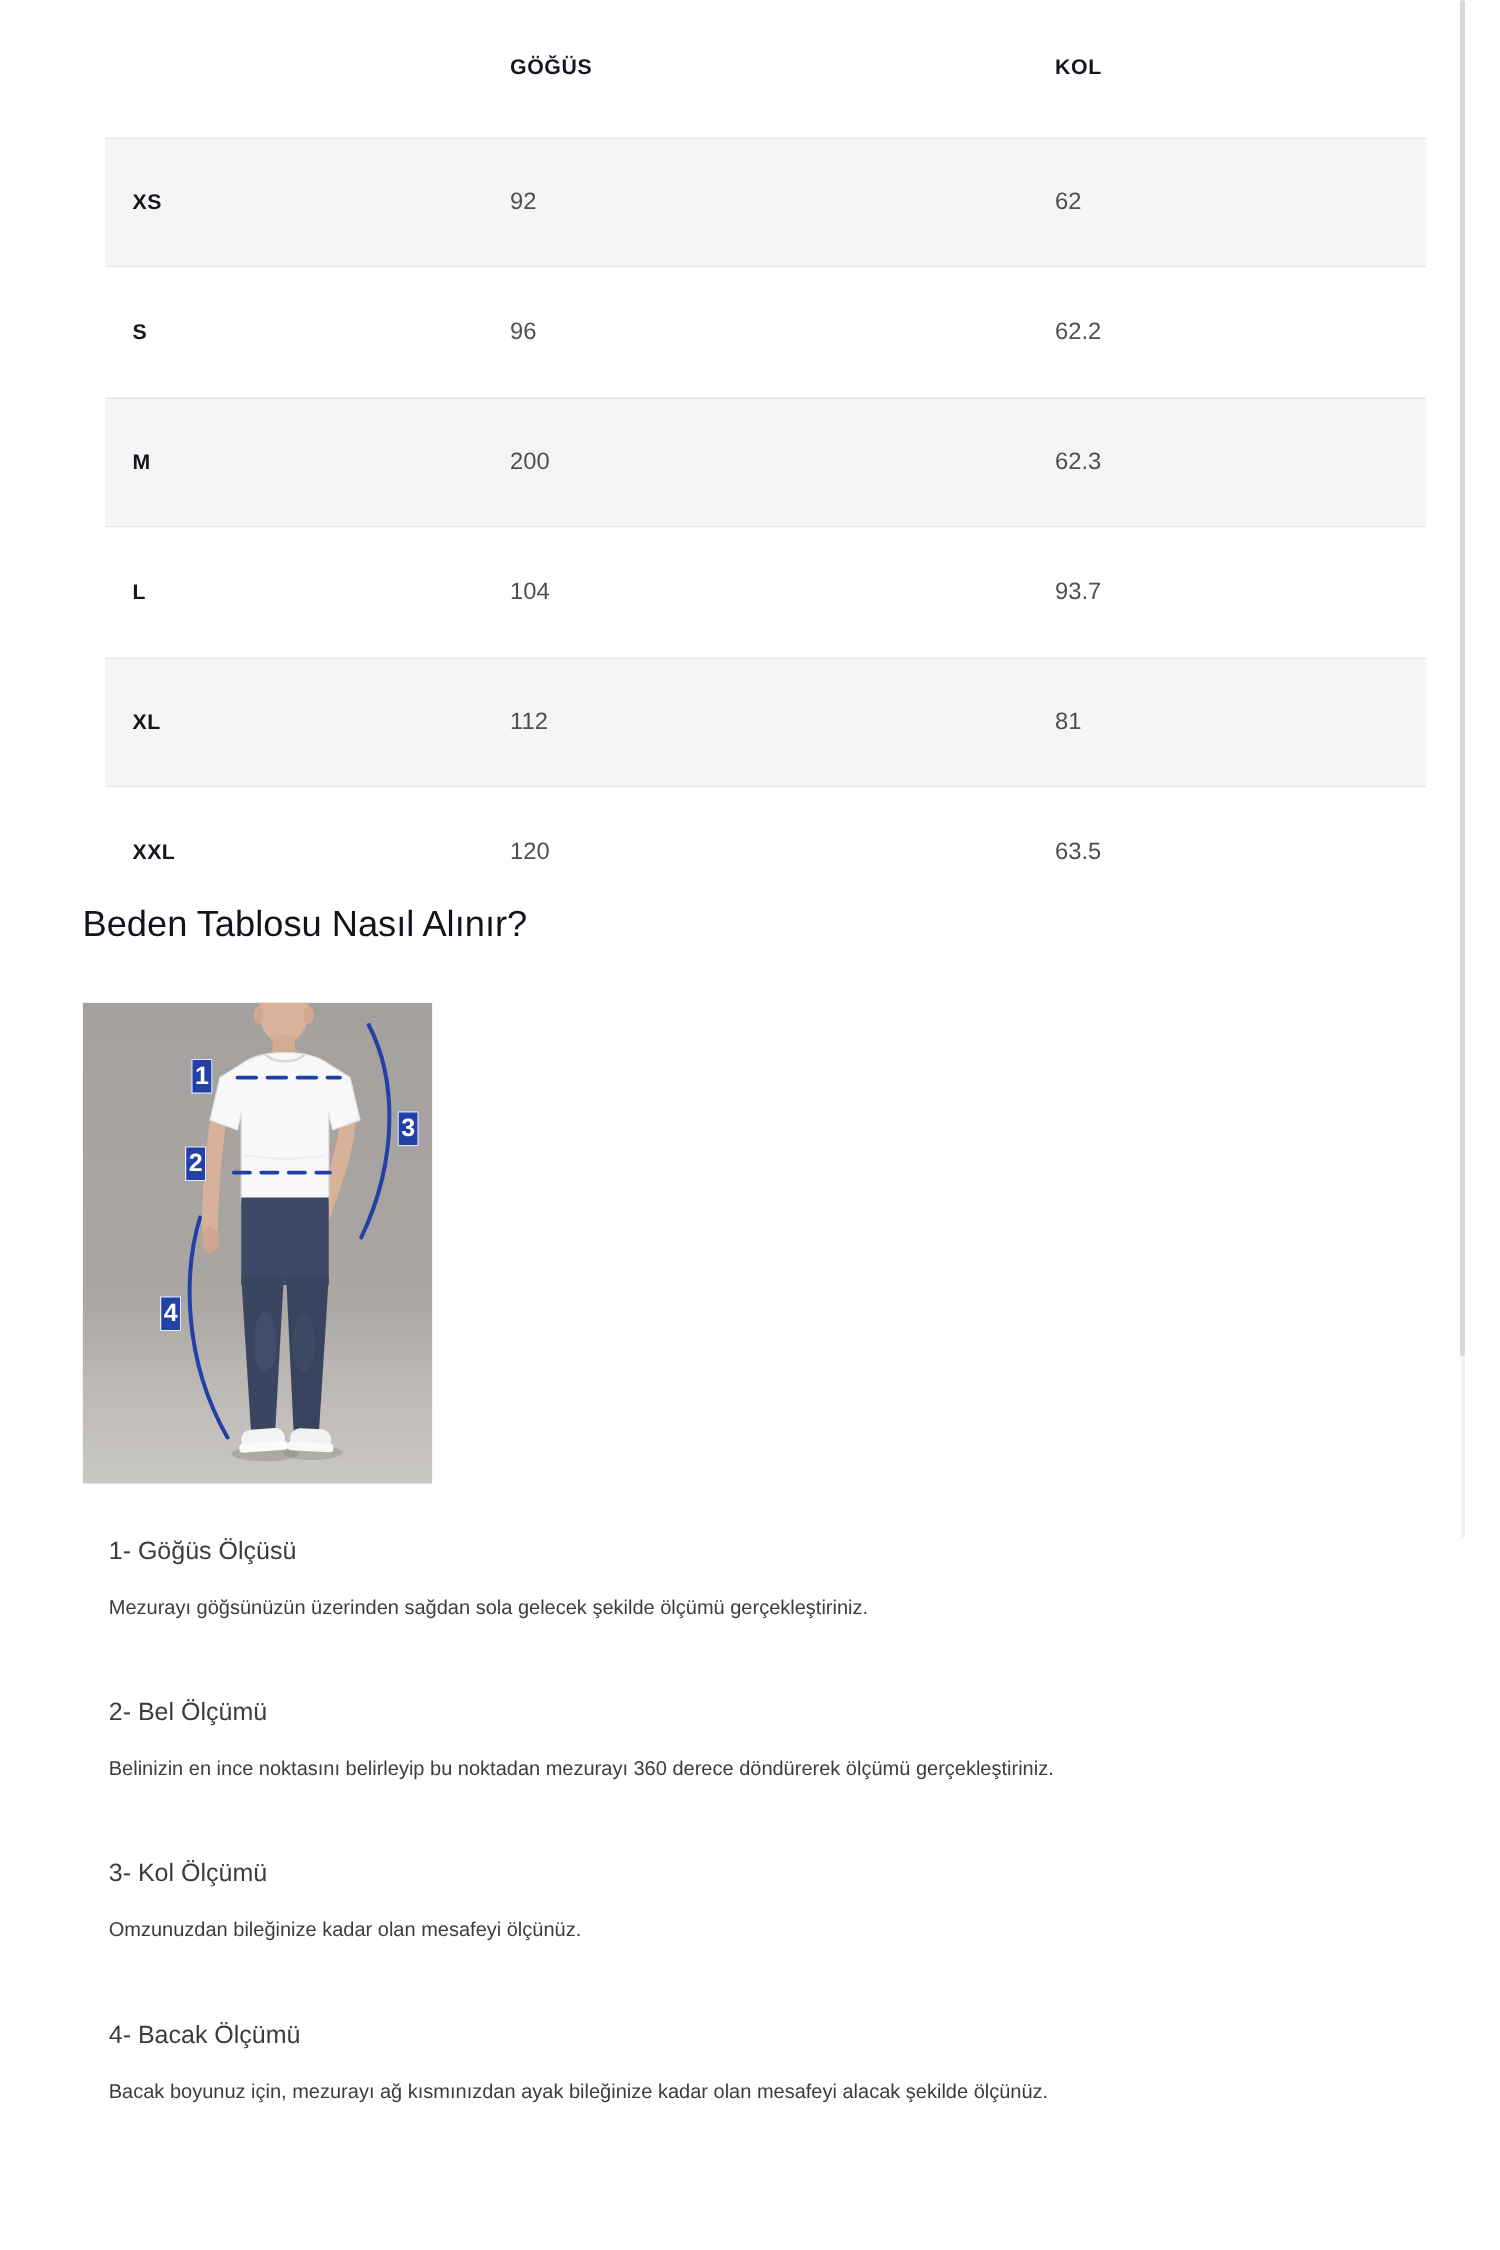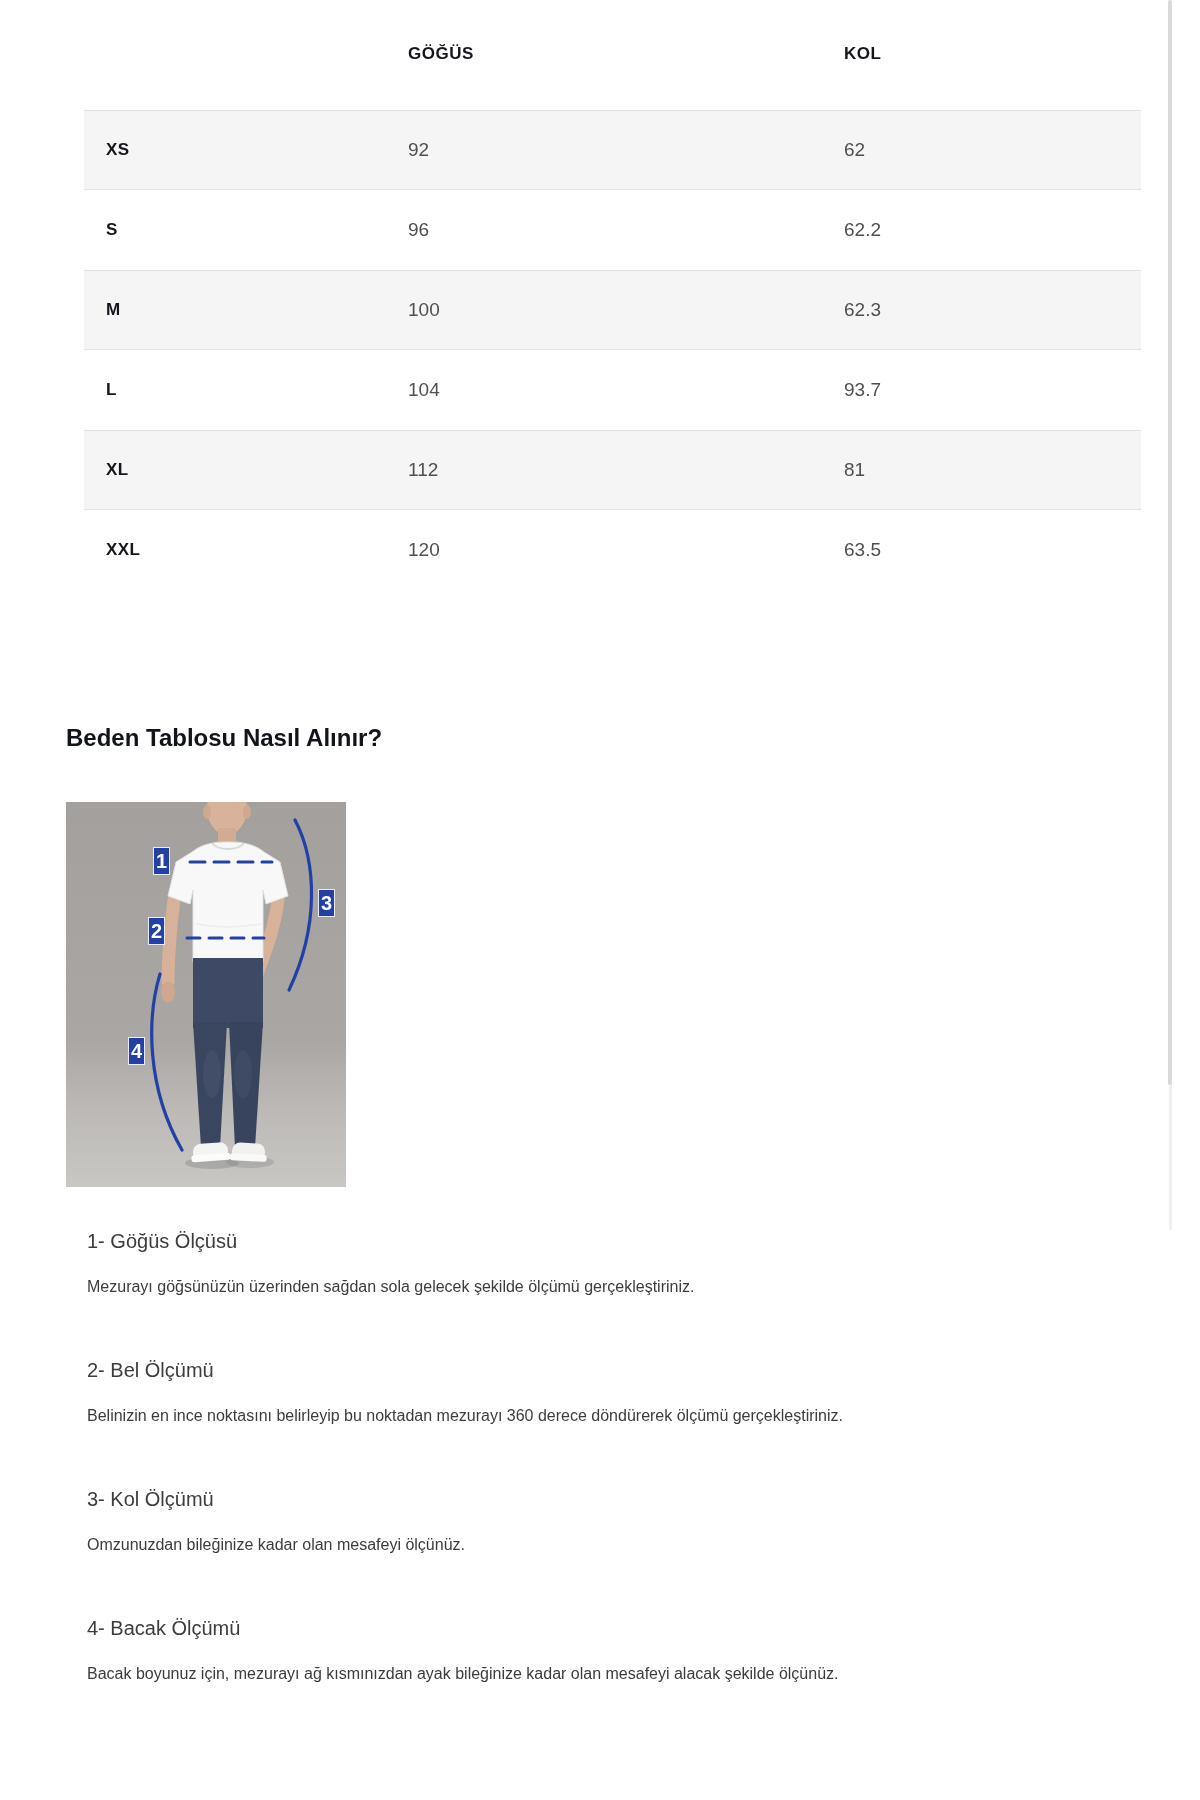--- a/index.html
+++ b/index.html
@@ -5,28 +5,28 @@
   * { margin:0; padding:0; box-sizing:border-box; }
   html,body { background:#ffffff; }
   body { font-family:"Liberation Sans","DejaVu Sans",sans-serif; }
   .page { position:relative; width:1200px; height:1800px; background:#ffffff; overflow:hidden; }
 
   
   .table-wrap { position:absolute; left:84px; top:30px; width:1057px; }
   .thead { display:grid; grid-template-columns:324px 436px 1fr; align-items:center; height:48px; }
   .th { font-size:17px; font-weight:700; color:#15161d; letter-spacing:.5px; }
   .tbody { margin-top:32px; }
-  .tr { display:grid; grid-template-columns:324px 436px 1fr; align-items:center; height:80px; }
+  .tr { display:grid; grid-template-columns:324px 436px 1fr; align-items:center; height:104px; }
   .row-alt { background:var(--row-alt-bg,#f5f5f5); border-top:1px solid #e3e3e3; border-bottom:1px solid #e3e3e3; }
   .row-plain { background:#ffffff; }
   .td-size { font-size:17px; font-weight:700; color:#15161d; padding-left:22px; letter-spacing:.4px; }
   .td-val { font-size:19px; font-weight:400; color:#4f4f4f; }
 
   
-  .guide-heading { position:absolute; left:66px; top:724px; font-size:24px; font-weight:700; color:#12141b; }
+  .guide-heading { position:absolute; left:66px; top:724px; font-size:29px; font-weight:400; color:#12141b; }
 
   
   .photo { position:absolute; left:66px; top:802px; width:280px; height:385px; overflow:hidden; }
   .photo svg { display:block; }
   .ann { stroke:var(--accent-blue,#2340a6); fill:none; stroke-linecap:round; }
   .badge { position:absolute; width:17px; height:28px; background:var(--accent-blue,#2340a6);
            border:1px solid rgba(255,255,255,.9); color:#ffffff; font-size:20px; font-weight:700;
            display:flex; align-items:center; justify-content:center; line-height:1; }
 
   
@@ -57,21 +57,21 @@
         <div class="td-val">92</div>
         <div class="td-val">62</div>
       </div>
         <div class="tr row-plain">
         <div class="td-size">S</div>
         <div class="td-val">96</div>
         <div class="td-val">62.2</div>
       </div>
         <div class="tr row-alt">
         <div class="td-size">M</div>
-        <div class="td-val">100</div>
+        <div class="td-val">200</div>
         <div class="td-val">62.3</div>
       </div>
         <div class="tr row-plain">
         <div class="td-size">L</div>
         <div class="td-val">104</div>
         <div class="td-val">93.7</div>
       </div>
         <div class="tr row-alt">
         <div class="td-size">XL</div>
         <div class="td-val">112</div>

